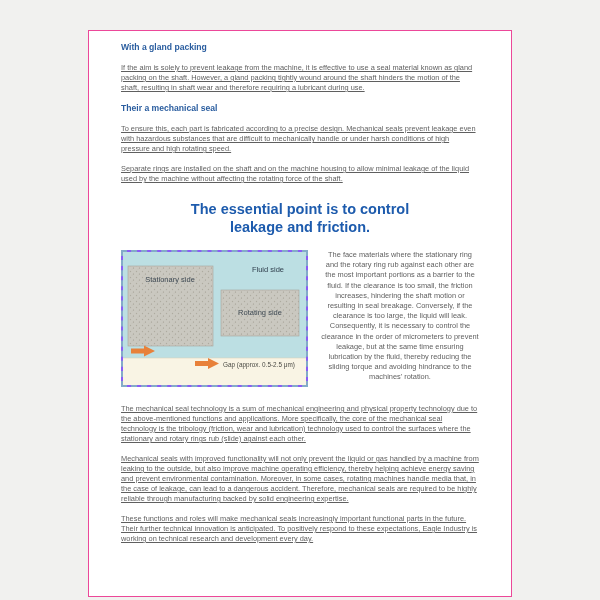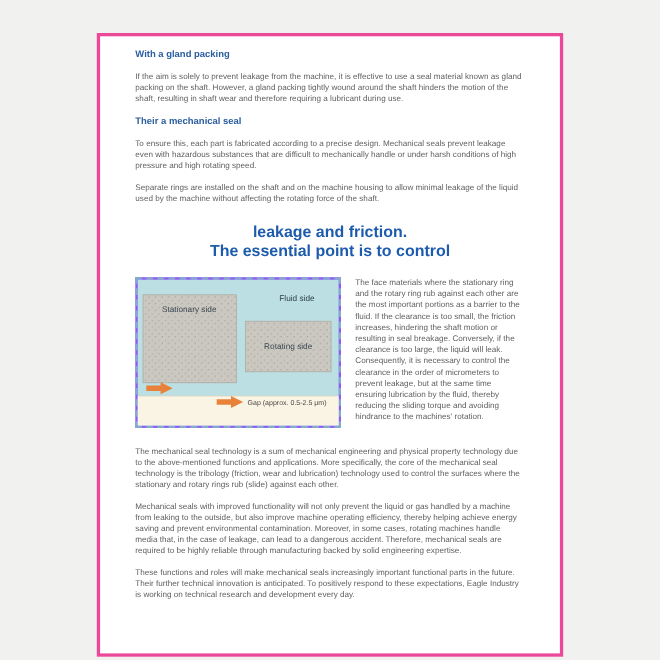--- a/index.html
+++ b/index.html
@@ -13,35 +13,36 @@
     width: 600px; height: 600px;
     background: #f1f1ef;
     overflow: hidden;
   }
   .page {
     position: absolute;
     left: 88px; top: 30px;
     width: 424px; height: 567px;
     box-sizing: border-box;
     background: #ffffff;
-    border: 3px solid #ec4899;
+    border: 1px solid #ec4899;
     padding: 11px 32px 0 32px;
   }
   .h3 {
     color: #2a5d9f;
     font-weight: bold;
     font-size: 8.6px;
     line-height: 11px;
     margin: 0 0 3px 0;
   }
   .body-p {
     color: #5f5f5f;
     font-size: 7.4px;
     line-height: 10px;
     margin: 10px 0 10px 0;
+    text-decoration: underline;
   }
   .body-p.tight { margin-bottom: 2px; }
   .body-p.last { margin-bottom: 0; }
   .headline {
     color: #1d5bad;
     font-weight: bold;
     font-size: 14.5px;
     line-height: 17.5px;
     text-align: center;
   }
@@ -60,38 +61,39 @@
     border: 2px dashed #84abc9;
     background: #8b5cf6;
   }
   .diagram svg { display: block; width: 100%; height: 100%; }
   .fig-caption {
     flex: 1;
     color: #5f5f5f;
     font-size: 7.4px;
     line-height: 10.2px;
     margin: 0;
+    text-align: center;
   }
 </style>
 </head>
 <body>
 
 <div class="canvas">
   <div class="page">
 
     <h3 class="h3">With a gland packing</h3>
     <p class="body-p">If the aim is solely to prevent leakage from the machine, it is effective to use a seal material known as gland packing on the shaft. However, a gland packing tightly wound around the shaft hinders the motion of the shaft, resulting in shaft wear and therefore requiring a lubricant during use.</p>
 
     <h3 class="h3">Their a mechanical seal</h3>
     <p class="body-p last">To ensure this, each part is fabricated according to a precise design. Mechanical seals prevent leakage even with hazardous substances that are difficult to mechanically handle or under harsh conditions of high pressure and high rotating speed.</p>
     <p class="body-p tight">Separate rings are installed on the shaft and on the machine housing to allow minimal leakage of the liquid used by the machine without affecting the rotating force of the shaft.</p>
 
     <div class="headline headline-1">
+      <div>The essential point is to control</div>
       <div>leakage and friction.</div>
-      <div>The essential point is to control</div>
     </div>
 
     <div class="figure-row">
       <div class="diagram">
         <svg viewBox="0 0 183 133" xmlns="http://www.w3.org/2000/svg">
           <defs>
             <pattern id="speckle" width="6" height="6" patternUnits="userSpaceOnUse">
               <rect width="6" height="6" fill="#cac8c0"></rect>
               <circle cx="1.5" cy="1.5" r="0.7" fill="#aeab9f"></circle>
               <circle cx="4.5" cy="4" r="0.6" fill="#9b988c"></circle>

